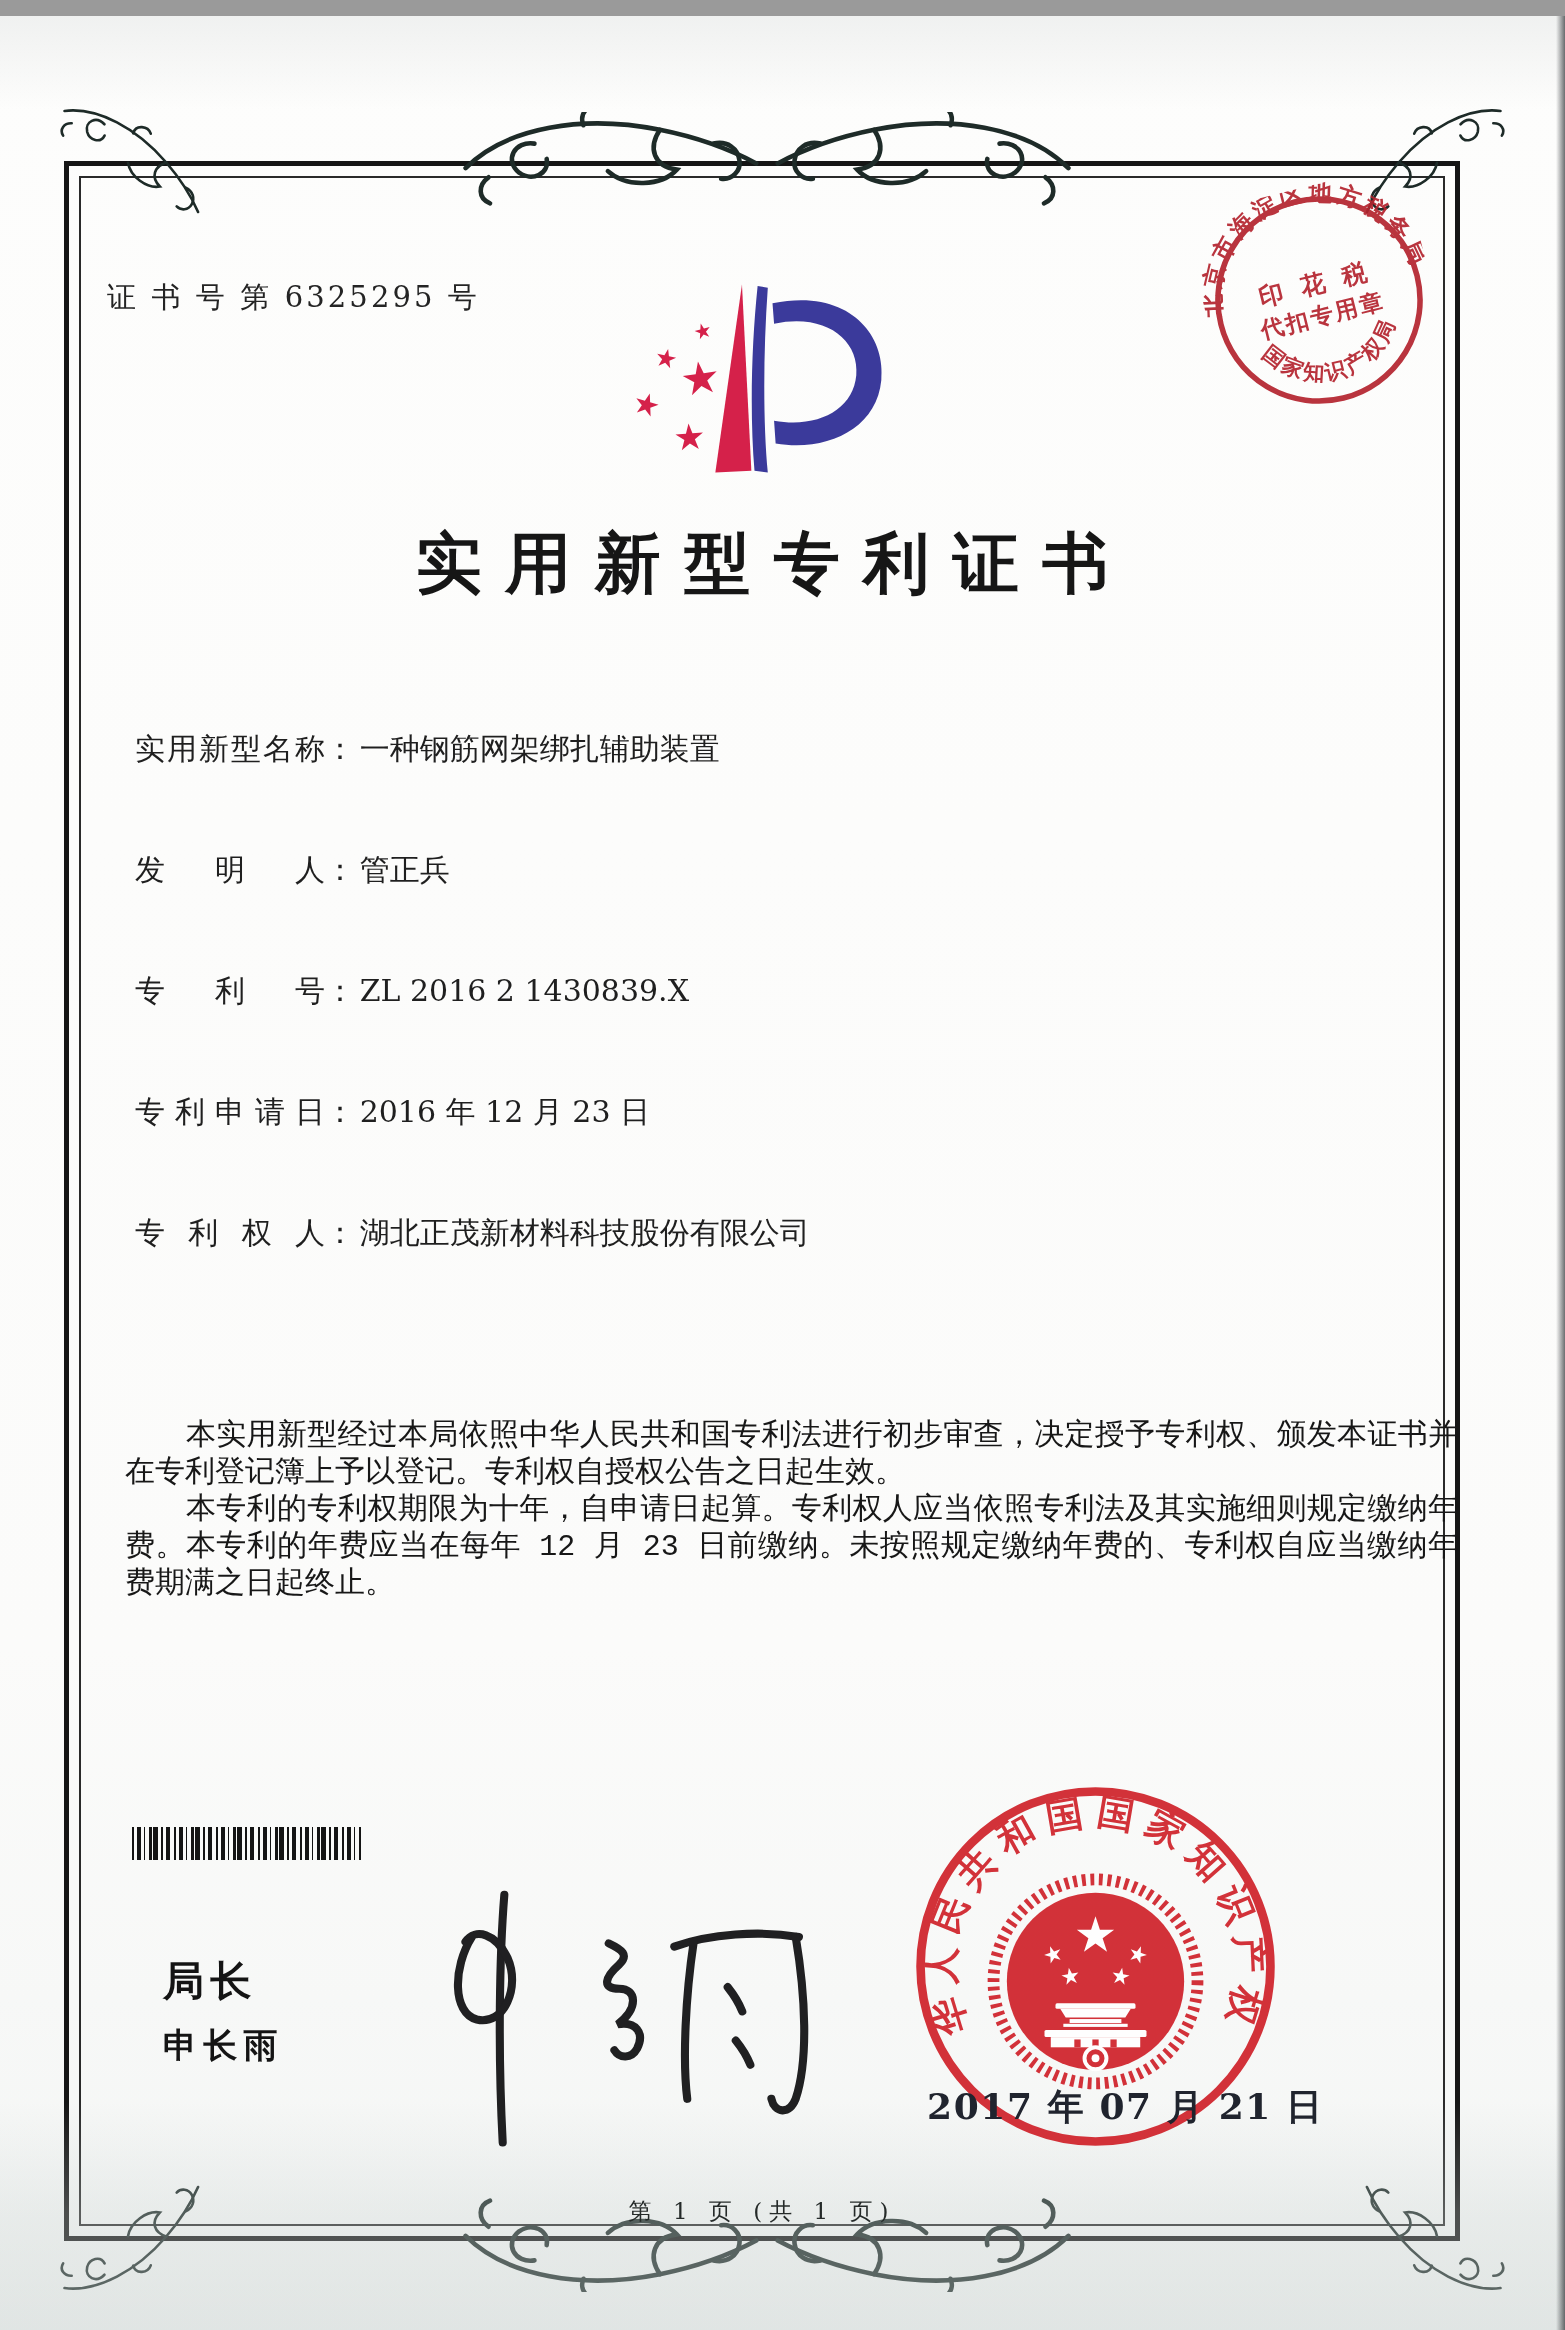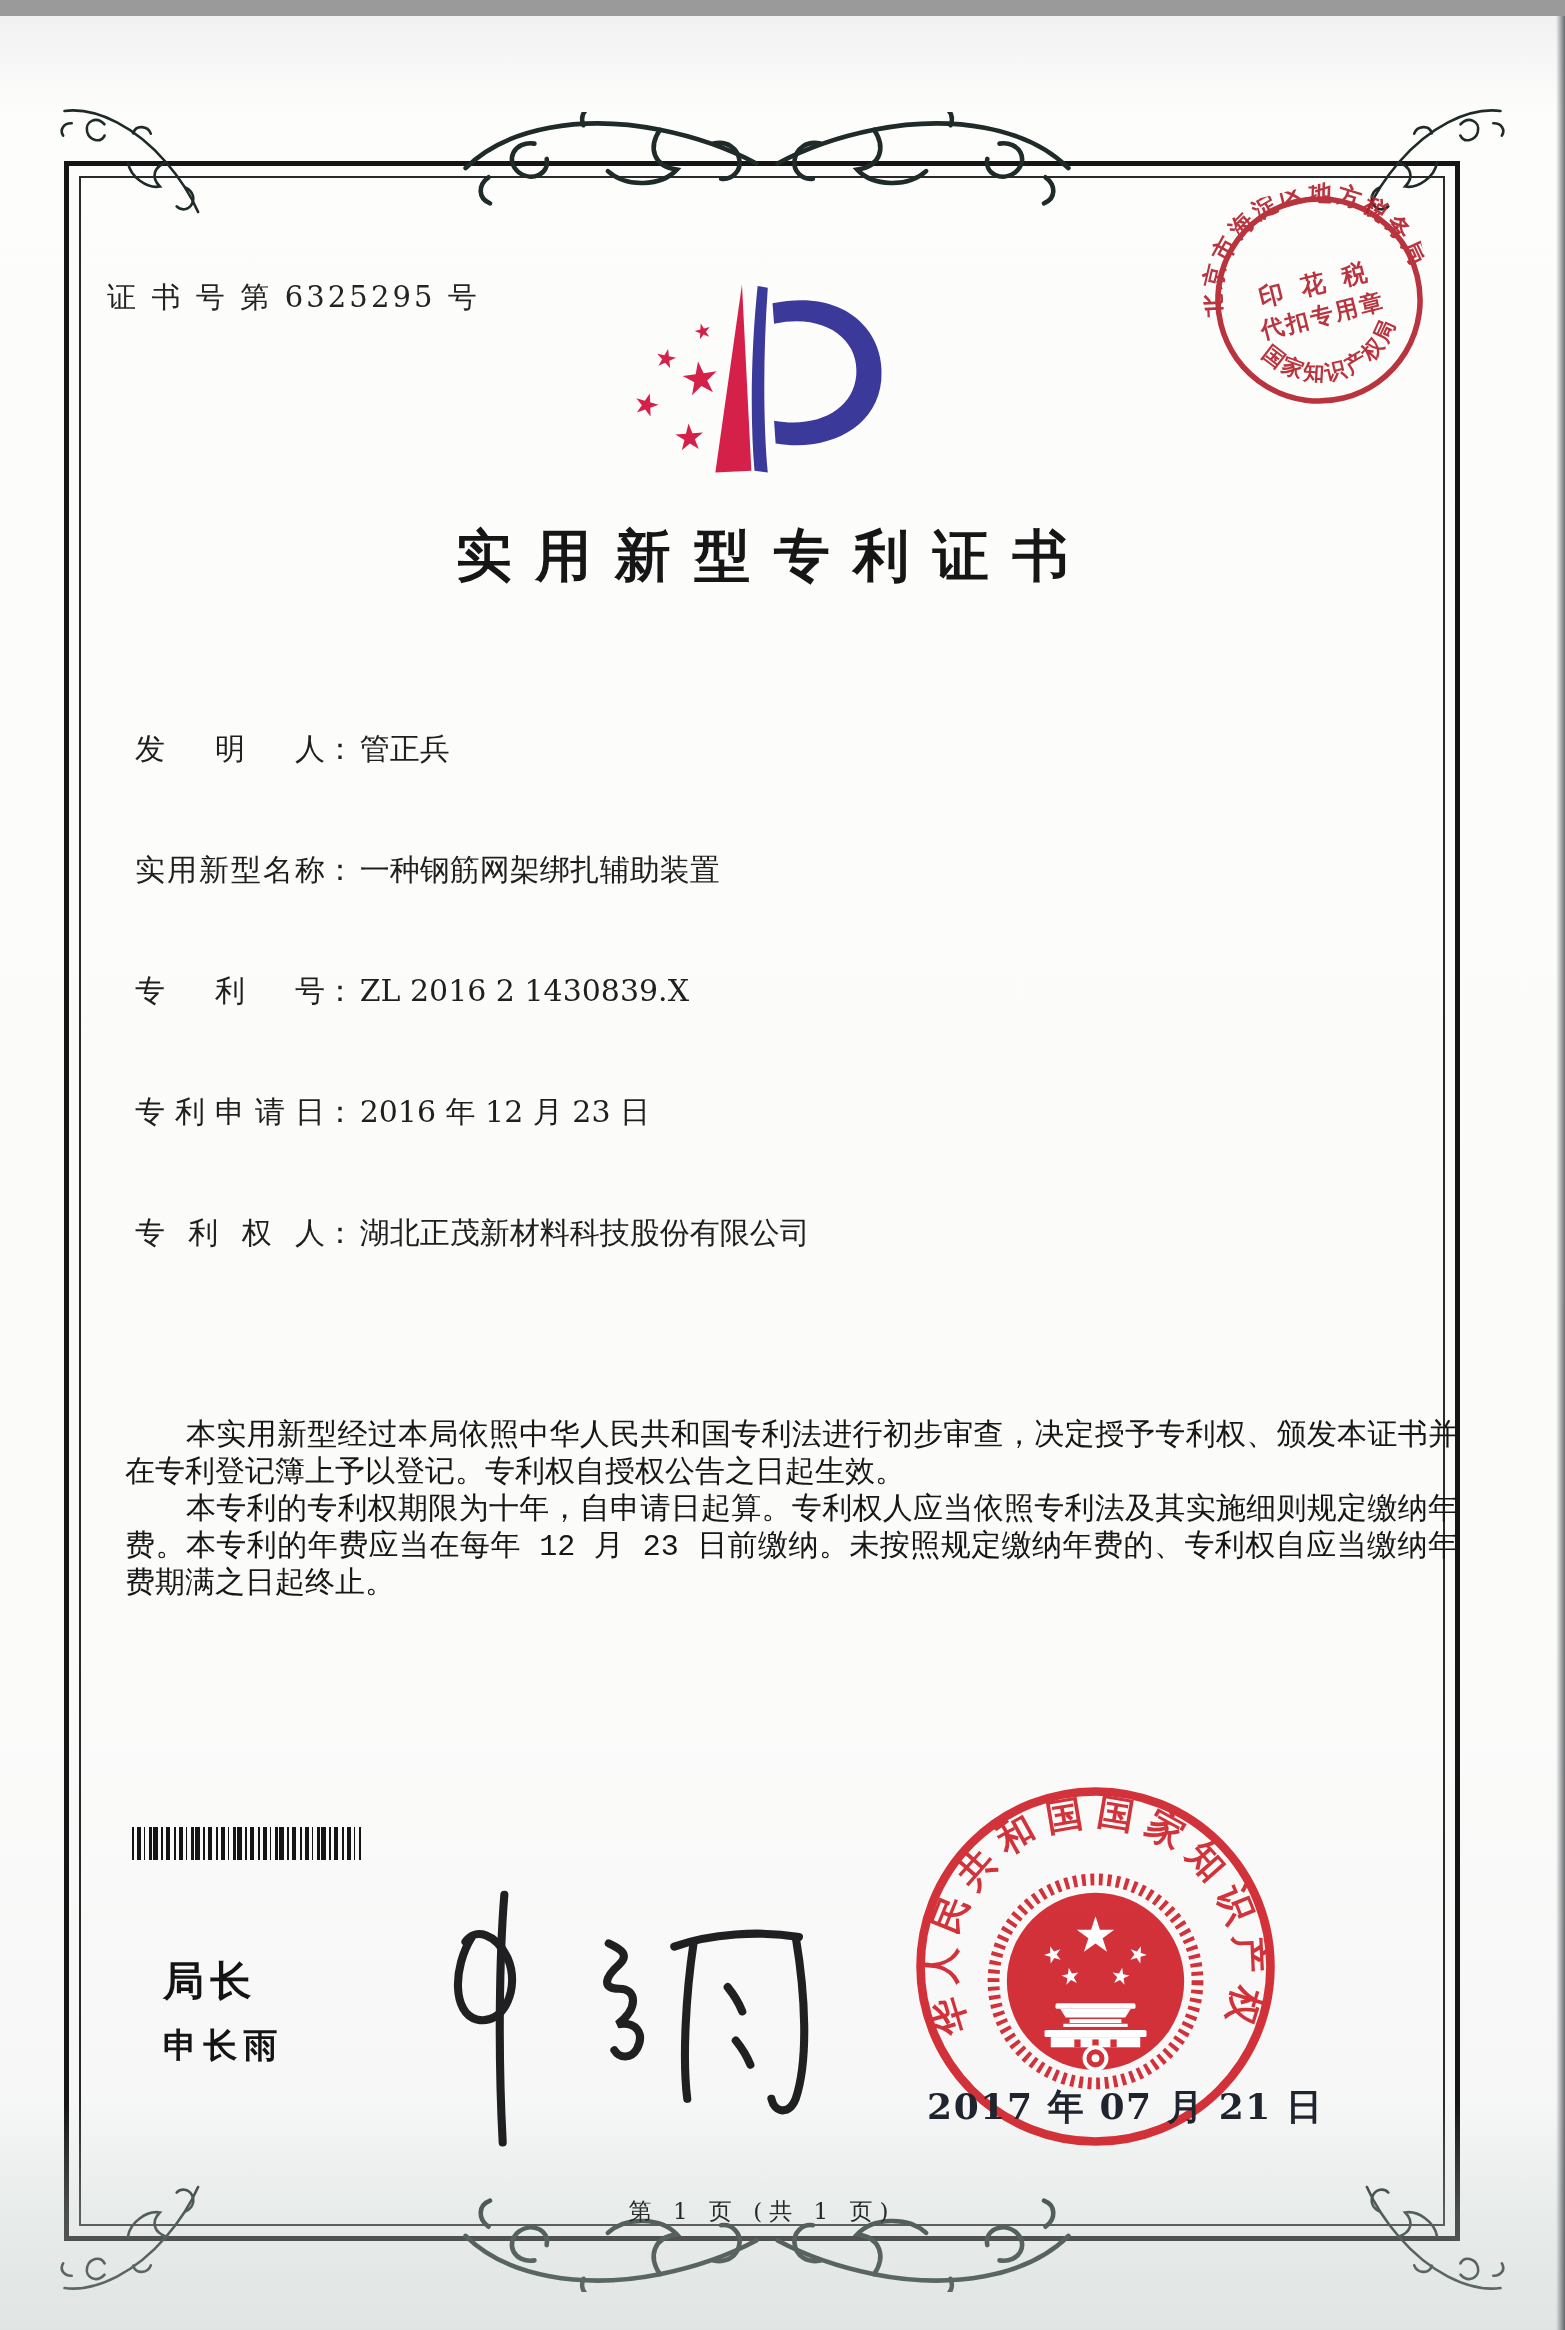--- a/index.html
+++ b/index.html
@@ -19,21 +19,21 @@
   .orn.bcr{left:767px;top:2173px;transform:scale(-1,-1);}
   .orn.ctl{left:15.7px;top:94px;width:235px;transform:rotate(38deg) scale(.75);}
   .orn.ctr{left:1314px;top:94px;width:235px;transform:scaleX(-1) rotate(38deg) scale(.75);}
   .orn.cbl{left:15.7px;top:2170px;width:235px;transform:scaleY(-1) rotate(38deg) scale(.75);}
   .orn.cbr{left:1314px;top:2170px;width:235px;transform:scale(-1,-1) rotate(38deg) scale(.75);}
   
   .cert-no{position:absolute;left:107px;top:262px;font-size:29px;letter-spacing:3.1px;color:#242424;}
   .logo{position:absolute;left:612px;top:259px;width:321px;height:239px;}
   .tax-stamp{position:absolute;left:1206px;top:171px;width:226px;height:226px;transform:rotate(-14deg);opacity:.92;}
   .title{position:absolute;left:64px;right:105px;top:503px;margin:0;text-align:center;
-         font-size:56px;font-weight:700;letter-spacing:23.5px;padding-left:23.5px;color:#161616;}
+         font-size:66px;font-weight:700;letter-spacing:23.5px;padding-left:23.5px;color:#161616;}
   
   .fields{position:absolute;left:135px;top:717px;font-size:30px;color:#1f1f1f;}
   .field{height:30px;line-height:31px;margin-bottom:91px;white-space:nowrap;}
   .flabel{display:inline-block;width:190px;text-align:justify;text-align-last:justify;vertical-align:bottom;}
   .colon{display:inline-block;margin-right:4.7px;}
   
   .body-text{position:absolute;left:125px;top:1402px;width:1333px;font-size:30px;line-height:37px;
              text-align:justify;color:#171717;font-family:Liberation Mono, monospace;}
   .body-text p{margin:0;text-indent:61px;}
   
@@ -140,24 +140,24 @@
       <text x="142" y="172" font-size="29" fill="#b4242e" text-anchor="middle" letter-spacing="3" font-weight="600" font-family="DejaVu Sans, sans-serif">代扣专用章</text>
       <text font-size="27" fill="#b4242e" letter-spacing="3" font-weight="600" font-family="DejaVu Sans, sans-serif">
         <textPath href="#txBot" startOffset="50%" text-anchor="middle">国家知识产权局</textPath>
       </text>
     </svg>
 
     <h1 class="title">实用新型专利证书</h1>
 
     <div class="fields">
       <div class="field">
+        <span class="flabel">实用新型名称</span><span class="colon">：</span><span class="fvalue">一种钢筋网架绑扎辅助装置</span>
+      </div>
+      <div class="field">
         <span class="flabel">发明人</span><span class="colon">：</span><span class="fvalue">管正兵</span>
-      </div>
-      <div class="field">
-        <span class="flabel">实用新型名称</span><span class="colon">：</span><span class="fvalue">一种钢筋网架绑扎辅助装置</span>
       </div>
       <div class="field">
         <span class="flabel">专利号</span><span class="colon">：</span><span class="fvalue">ZL 2016 2 1430839.X</span>
       </div>
       <div class="field">
         <span class="flabel">专利申请日</span><span class="colon">：</span><span class="fvalue">2016 年 12 月 23 日</span>
       </div>
       <div class="field">
         <span class="flabel">专利权人</span><span class="colon">：</span><span class="fvalue">湖北正茂新材料科技股份有限公司</span>
       </div>

